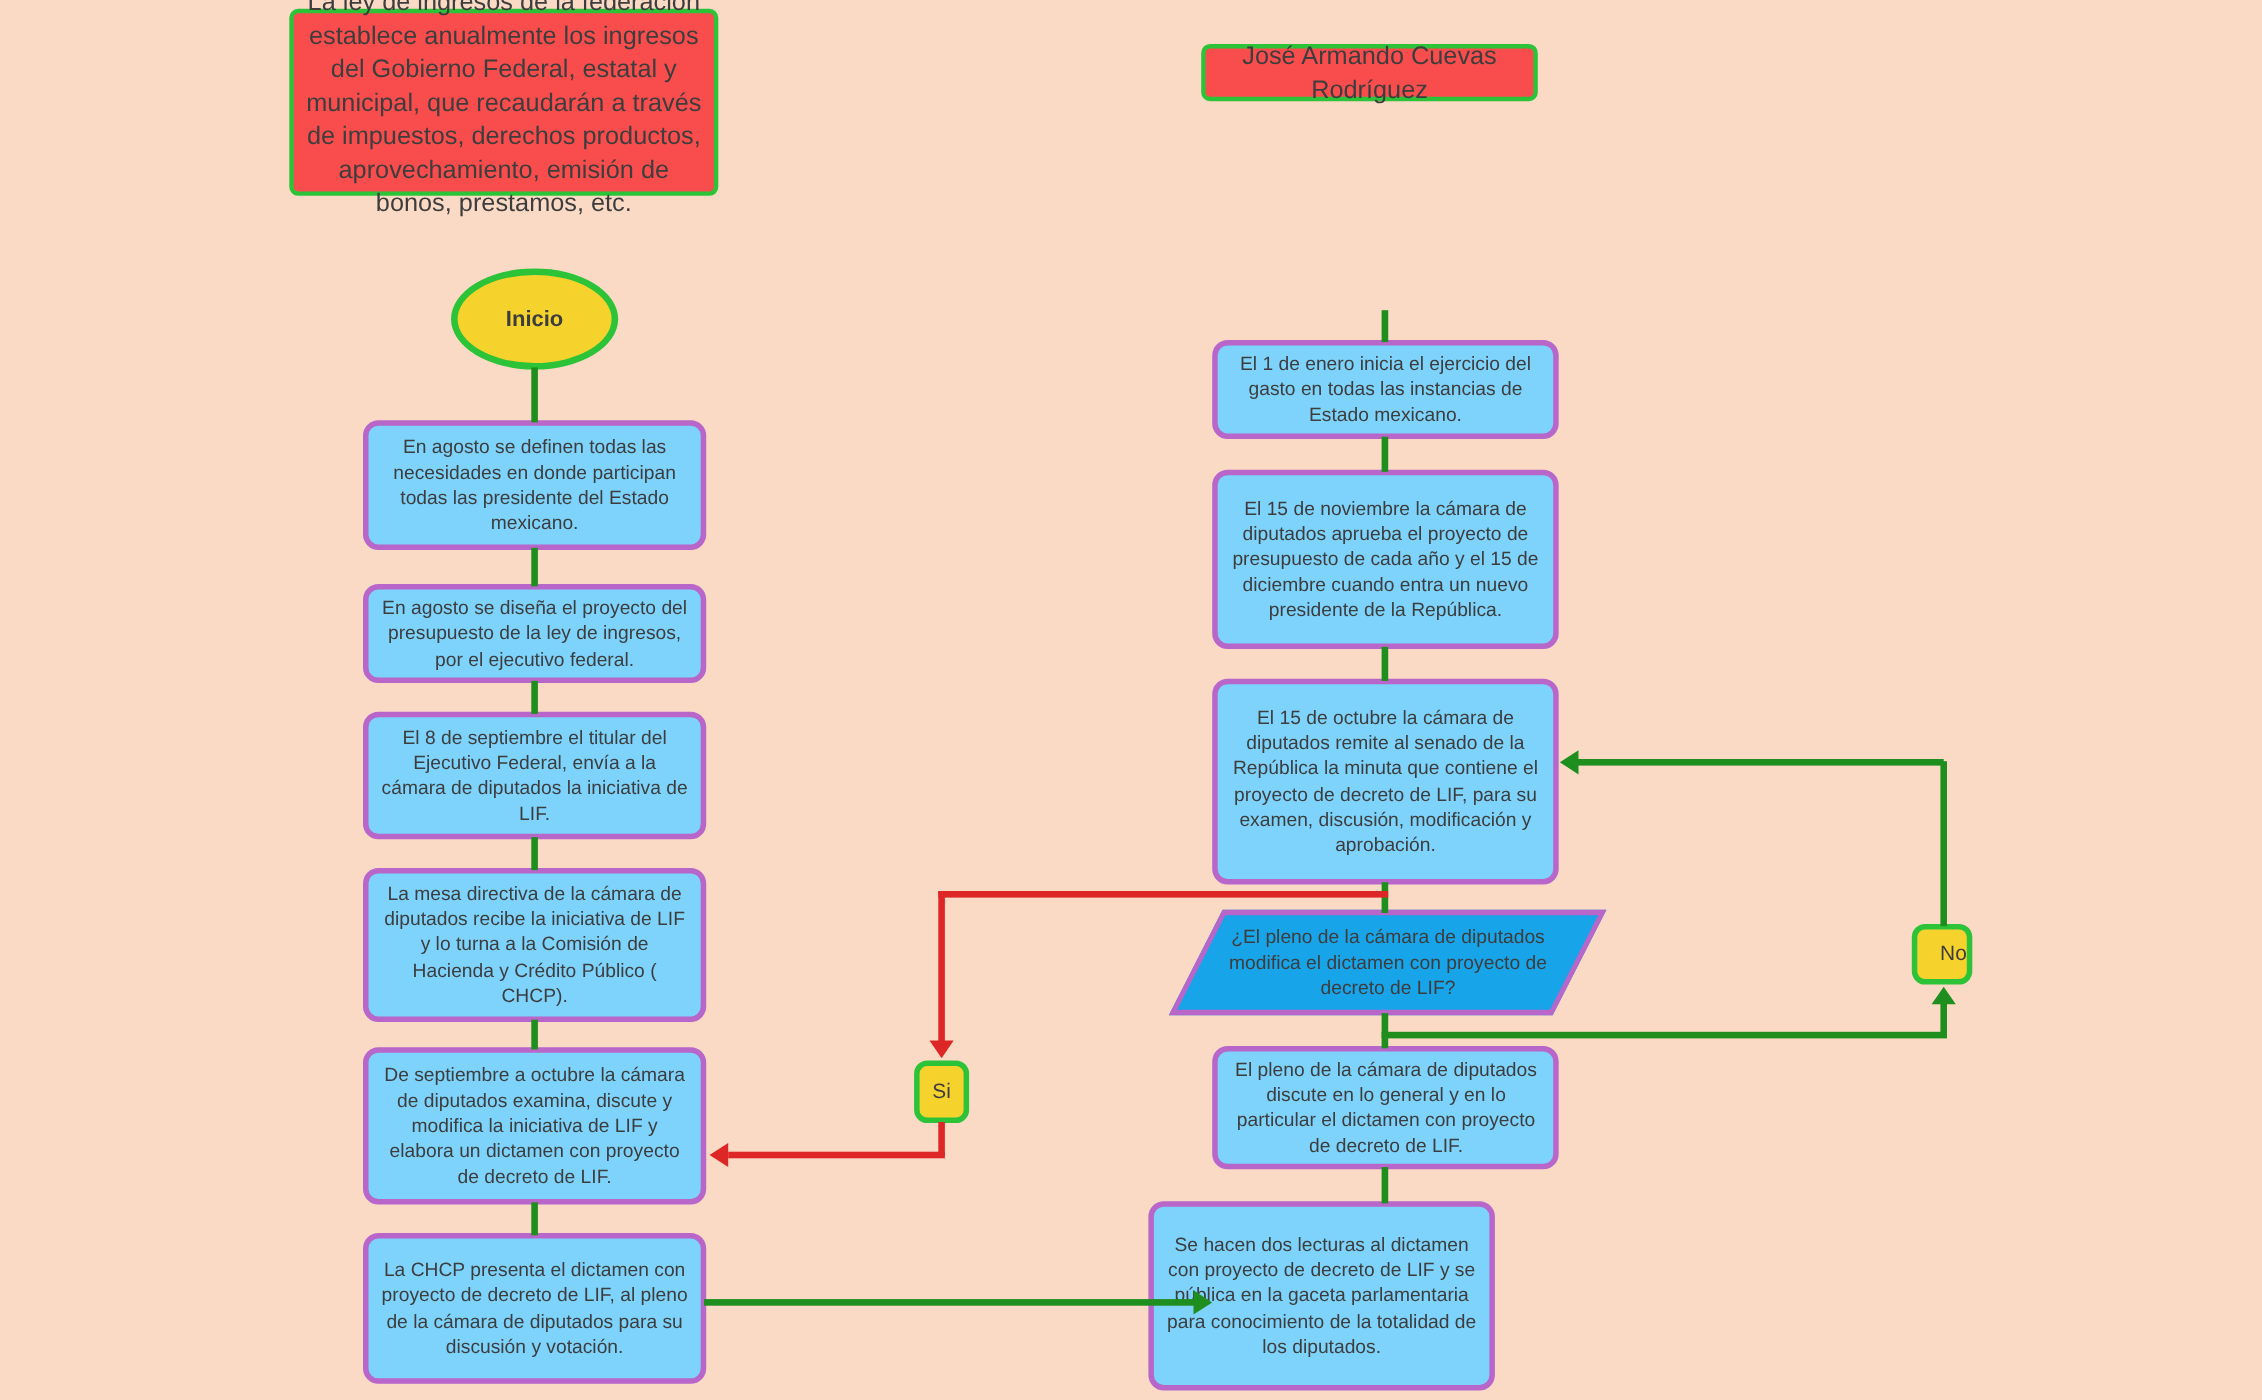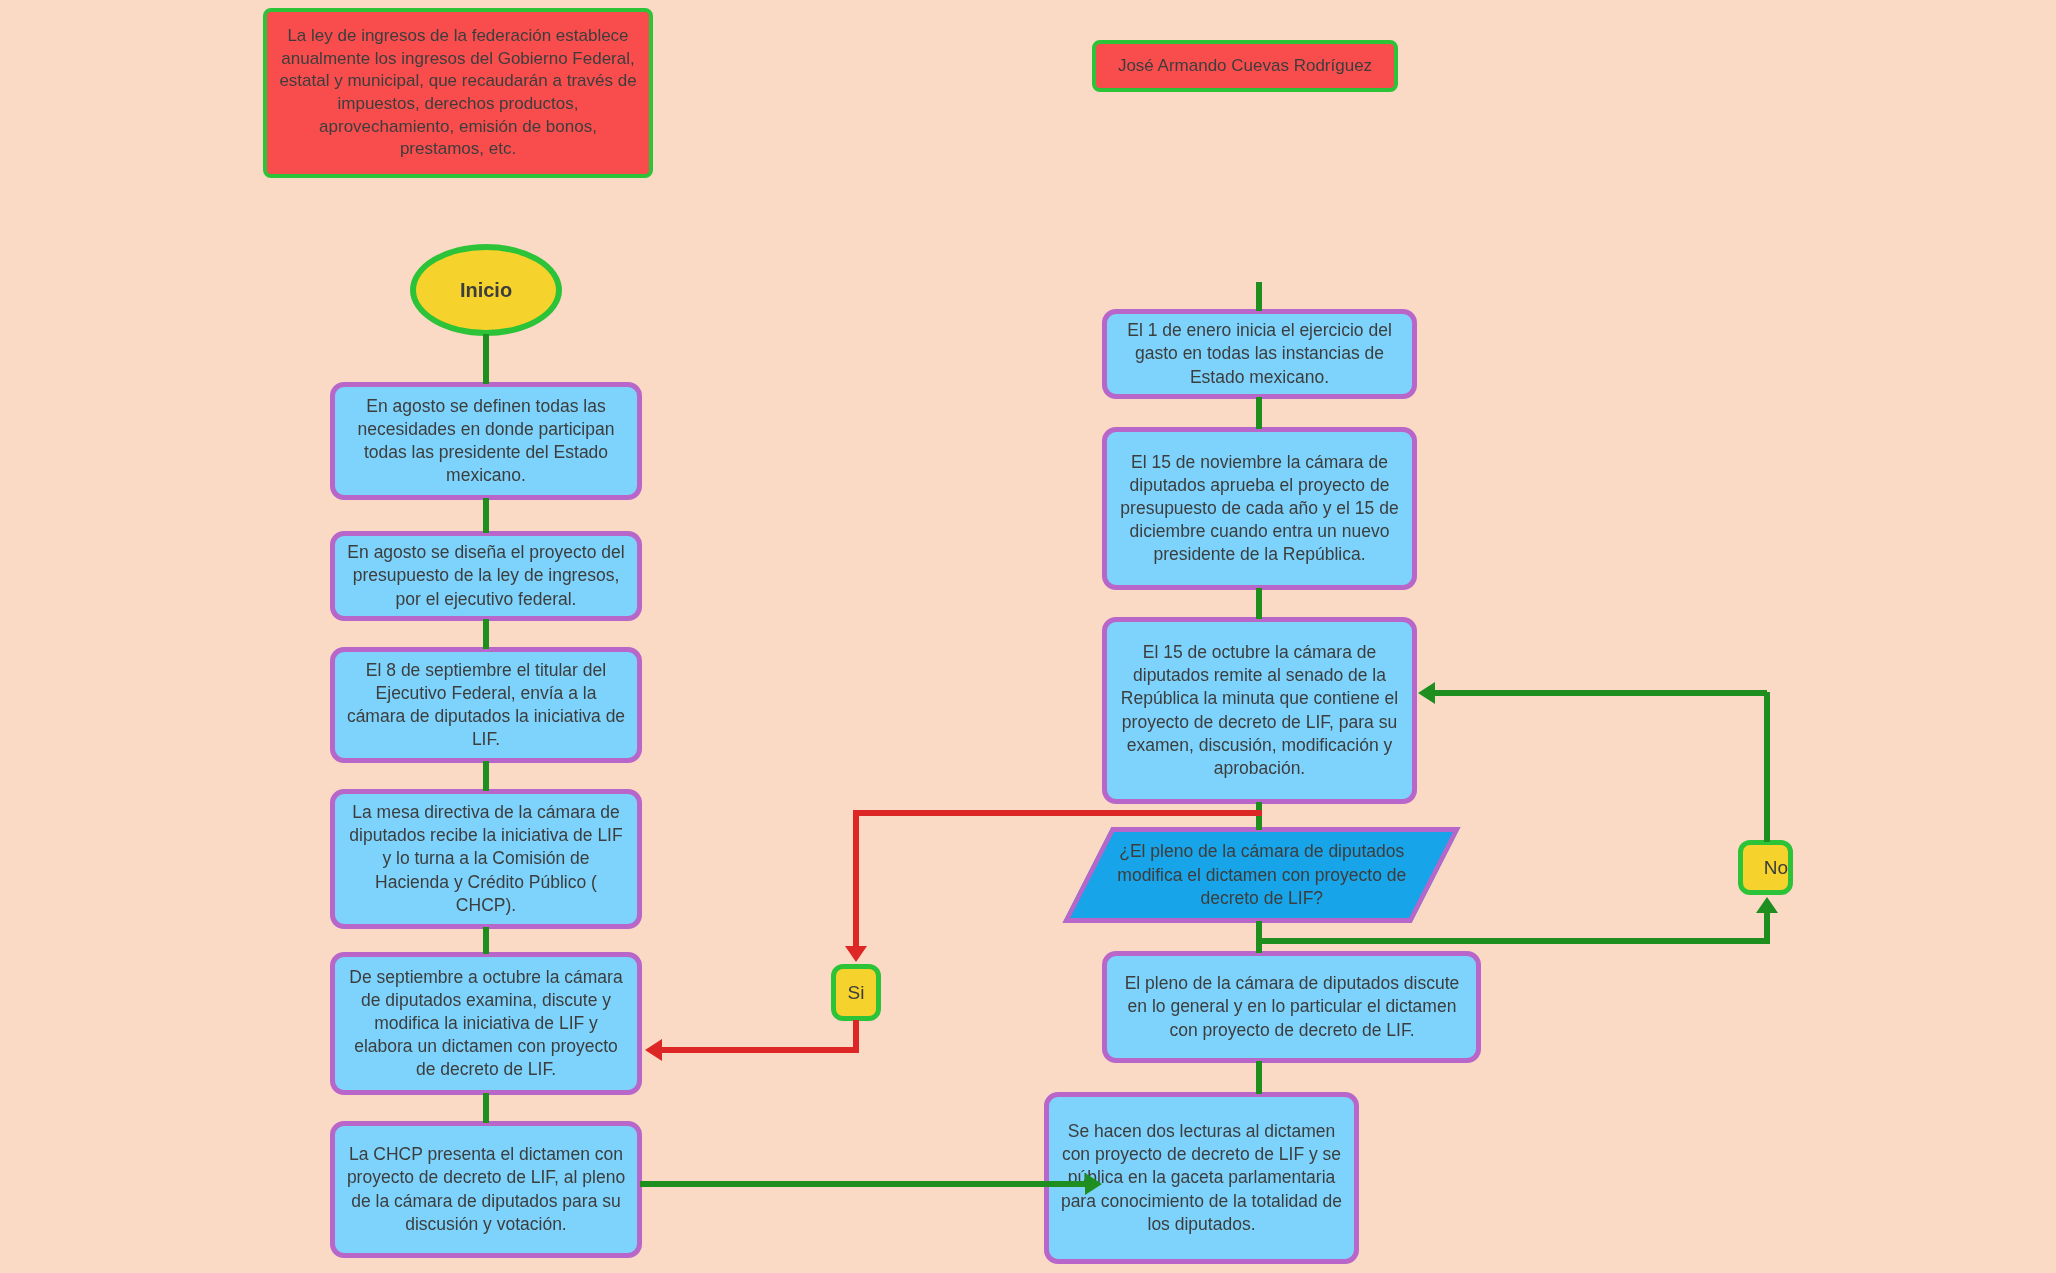--- a/index.html
+++ b/index.html
@@ -17,21 +17,21 @@
     display: flex;
     align-items: center;
     justify-content: center;
     text-align: center;
   }
 
   .note {
     background: #f94d4d;
     border: 4px solid #2cc338;
     border-radius: 8px;
-    font-size: 17px;
+    font-size: 23px;
     line-height: 1.33;
     padding: 6px 10px;
     font-weight: 500;
   }
 
   .terminator {
     background: #f5d22c;
     border: 6px solid #2cc338;
     border-radius: 50%;
     font-weight: bold;
@@ -121,21 +121,21 @@
 
   <div class="shape process" style="left:1102px; top:309px; width:315px; height:90px;">
     <span>El 1 de enero inicia el ejercicio del gasto en todas las instancias de Estado mexicano.</span>
   </div>
   <div class="shape process" style="left:1102px; top:427px; width:315px; height:163px;">
     <span>El 15 de noviembre la cámara de diputados aprueba el proyecto de presupuesto de cada año y el 15 de diciembre cuando entra un nuevo presidente de la República.</span>
   </div>
   <div class="shape process" style="left:1102px; top:617px; width:315px; height:187px;">
     <span>El 15 de octubre la cámara de diputados remite al senado de la República la minuta que contiene el proyecto de decreto de LIF, para su examen, discusión, modificación y aprobación.</span>
   </div>
-  <div class="shape process" style="left:1102px; top:951px; width:379px; height:112px;padding-left:11px;">
+  <div class="shape process" style="left:1102px; top:951px; width:315px; height:112px;padding-left:11px;">
     <span>El pleno de la cámara de diputados discute en lo general y en lo particular el dictamen con proyecto de decreto de LIF.</span>
   </div>
   <div class="shape process" style="left:1044px; top:1092px; width:315px; height:172px;">
     <span>Se hacen dos lecturas al dictamen con proyecto de decreto de LIF y se pública en la gaceta parlamentaria para conocimiento de la totalidad de los diputados.</span>
   </div>
 
   <div class="parallelogram" style="left:1087px; top:827px; width:349px; height:96px;">
     <span class="ptext">¿El pleno de la cámara de diputados modifica el dictamen con proyecto de decreto de LIF?</span>
   </div>
 

